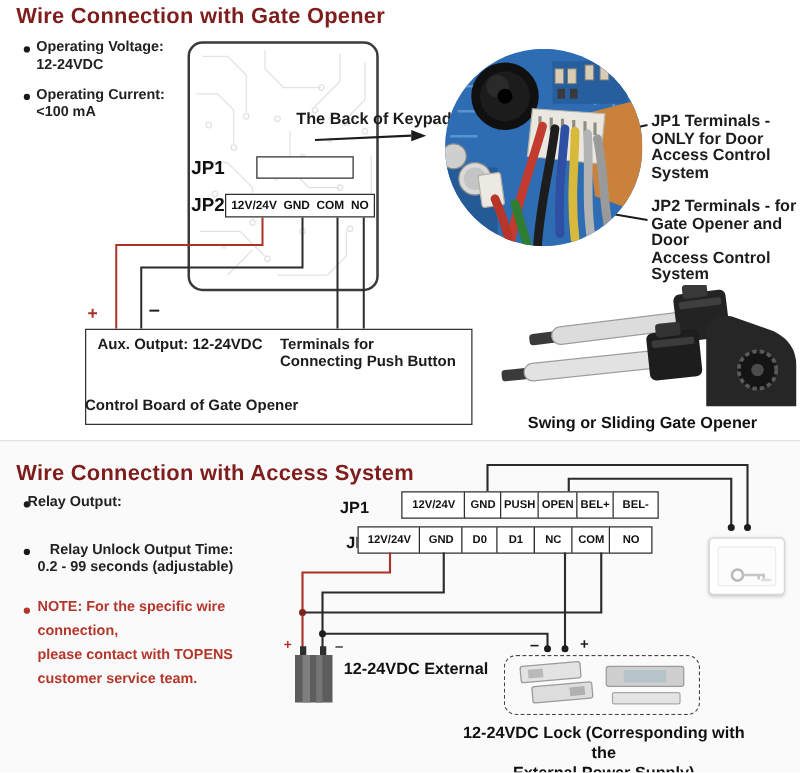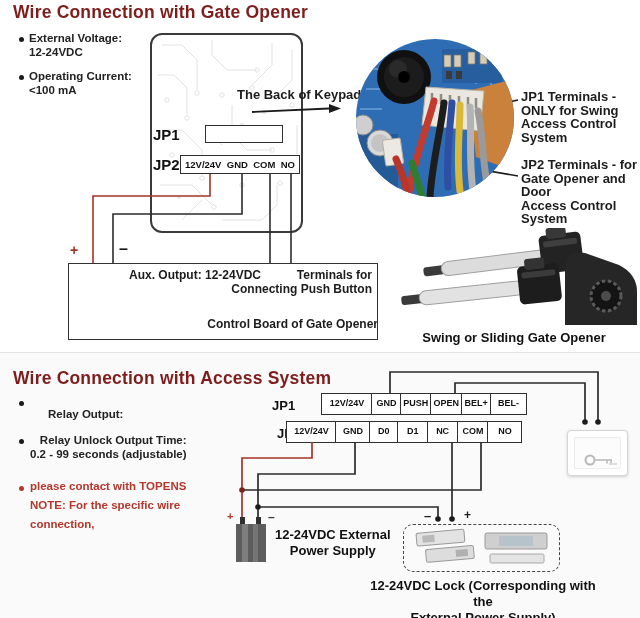--- a/index.html
+++ b/index.html
@@ -10,21 +10,21 @@
   .bullet-dot{width:5px;height:5px;border-radius:50%;background:#1a1a1a;}
   .bullet-text{font-size:11.5px;font-weight:700;line-height:13.5px;color:#222;}
   .red{color:#b5372c;}
   .note-text{font-size:11.5px;font-weight:700;line-height:19px;}
   .callout{font-size:13px;font-weight:700;line-height:13.5px;color:#1c1c1c;}
   .keypad{left:150px;top:33px;width:153px;height:200px;border:2px solid #3a3a3a;border-radius:12px;background:#fff;box-sizing:border-box;}
   .jp-big{font-size:15px;font-weight:700;color:#111;}
   .termbox{box-sizing:border-box;border:1.6px solid #2f2f2f;background:#fff;display:flex;align-items:center;}
   .termbox span{font-size:9.5px;font-weight:700;color:#111;white-space:nowrap;}
   .cb-box{left:68px;top:263px;width:310px;height:77px;border:1.8px solid #333;background:#fff;box-sizing:border-box;}
-  .cb-text{font-size:12px;font-weight:700;line-height:13.5px;text-align:right;color:#1c1c1c;}
+  .cb-text{font-size:12px;font-weight:700;line-height:13.5px;text-align:left;color:#1c1c1c;}
   .photo{left:356px;top:39px;width:158px;height:158px;border-radius:50%;overflow:hidden;}
   .caption{font-size:13px;font-weight:700;text-align:center;color:#111;}
   .row{display:flex;}
   .cell{box-sizing:border-box;border:1.6px solid #2f2f2f;background:#fff;height:22px;line-height:19px;
         text-align:center;font-size:9px;font-weight:700;color:#111;margin-left:-1.6px;white-space:nowrap;}
   .cell:first-child{margin-left:0;}
   .jp-label{font-size:13px;font-weight:700;color:#111;}
   .bottom-bg{left:0;top:352px;width:640px;height:266px;background:#fafafa;border-top:1px solid #e4e4e4;box-sizing:border-box;}
   .dashed-box{left:403px;top:524px;width:157px;height:48px;border:1.6px dashed #444;border-radius:10px;box-sizing:border-box;}
   .pushbtn{left:567px;top:430px;width:61px;height:46px;background:#fff;border:1px solid #d6d6d6;border-radius:4px;
@@ -38,21 +38,21 @@
 <body>
 
 <div class="canvas">
 
   <div class="abs bottom-bg"></div>
 
   <div class="abs sec-title" style="left:13px;top:2px;">Wire Connection with Gate Opener</div>
 
   <div class="abs bullet-dot" style="left:19px;top:37px;"></div>
   <div class="abs bullet-text" style="left:29px;top:32px;">
-    <div>External Voltage:</div>
+    <div>Operating Voltage:</div>
     <div>12-24VDC</div>
   </div>
   <div class="abs bullet-dot" style="left:19px;top:75px;"></div>
   <div class="abs bullet-text" style="left:29px;top:70px;">
     <div>Operating Current:</div>
     <div>&lt;100 mA</div>
   </div>
 
   <div class="abs keypad">
     <svg class="abs" style="left:0;top:0;" width="149" height="196" viewBox="0 0 149 196">
@@ -164,21 +164,21 @@
         <path d="M114,68 C116,95 112,125 118,158" stroke="#b3b3b3"></path>
         <path d="M122,72 C128,100 126,130 134,158" stroke="#9a9a9a"></path>
         <path d="M40,120 C46,134 50,146 52,158" stroke="#b8352a"></path>
         <path d="M56,124 C60,138 64,150 66,158" stroke="#2e7d32"></path>
       </g>
     </svg>
   </div>
 
   <div class="abs callout" style="left:521px;top:90px;">
     <div>JP1 Terminals -</div>
-    <div>ONLY for Swing</div>
+    <div>ONLY for Door</div>
     <div>Access Control System</div>
   </div>
   <div class="abs callout" style="left:521px;top:158px;">
     <div>JP2 Terminals - for</div>
     <div>Gate Opener and Door</div>
     <div>Access Control System</div>
   </div>
 
   <div class="abs sign" style="left:70px;top:242px;font-size:14px;color:#a93226;">+</div>
   <div class="abs sign" style="left:119px;top:240px;font-size:16px;color:#1c1c1c;">–</div>
@@ -209,32 +209,33 @@
     </g>
     <path d="M172,97 V42 Q172,22 192,25 L226,37 Q244,46 244,64 V97 Z" fill="#262626"></path>
     <circle cx="213" cy="68" r="15" fill="#141414" stroke="#5a5a5a" stroke-width="3" stroke-dasharray="3.5 2.5"></circle>
     <circle cx="213" cy="68" r="5" fill="#4c4c4c"></circle>
   </svg>
   <div class="abs sec-title" style="left:13px;top:368px;">Wire Connection with Access System</div>
 
   <div class="abs caption" style="left:400px;top:330px;width:228px;">Swing or Sliding Gate Opener</div>
 
   <div class="abs bullet-dot" style="left:19px;top:401px;"></div>
-  <div class="abs bullet-text" style="left:48px;top:396px;margin-top:12px;">
+  <div class="abs bullet-text" style="left:22px;top:396px;">
     <div>Relay Output:</div>
   </div>
   <div class="abs bullet-dot" style="left:19px;top:439px;"></div>
   <div class="abs bullet-text" style="left:30px;top:434px;text-align:right;">
     <div>Relay Unlock Output Time:</div>
     <div>0.2 - 99 seconds (adjustable)</div>
   </div>
   <div class="abs bullet-dot" style="left:19px;top:486px;background:#b5372c;"></div>
   <div class="abs note-text red" style="left:30px;top:477px;width:210px;">
+    <div>NOTE: For the specific wire connection,</div>
     <div>please contact with TOPENS</div>
-    <div>NOTE: For the specific wire connection,</div>
+    <div>customer service team.</div>
   </div>
 
   <div class="abs jp-label" style="left:272px;top:398px;">JP1</div>
   <div class="abs row" style="left:321px;top:393px;">
     <div class="cell" style="width:52px;">12V/24V</div>
     <div class="cell" style="width:30px;">GND</div>
     <div class="cell" style="width:32px;">PUSH</div>
     <div class="cell" style="width:32px;">OPEN</div>
     <div class="cell" style="width:31px;">BEL+</div>
     <div class="cell" style="width:37px;">BEL-</div>
@@ -283,21 +284,20 @@
   <div class="abs sign" style="left:268px;top:510px;font-size:12px;color:#3c3c3c;">–</div>
   <svg class="abs" style="left:234px;top:516px;" width="36" height="47" viewBox="0 0 36 47">
     <rect x="6" y="1" width="5" height="9" fill="#2f2f2f"></rect>
     <rect x="22" y="1" width="5" height="9" fill="#2f2f2f"></rect>
     <rect x="2" y="8" width="30" height="38" fill="#5d5d5d"></rect>
     <rect x="8" y="8" width="6" height="38" fill="#7e7e7e"></rect>
     <rect x="19" y="8" width="5" height="38" fill="#757575"></rect>
   </svg>
   <div class="abs caption" style="left:275px;top:527px;text-align:center;line-height:16px;">
     <div>12-24VDC External</div>
-    <div>Power Supply</div>
   </div>
 
   <div class="abs sign" style="left:424px;top:508px;font-size:13px;color:#1c1c1c;">–</div>
   <div class="abs sign" style="left:464px;top:508px;font-size:12px;color:#1c1c1c;">+</div>
 
   <div class="abs dashed-box"></div>
   <svg class="abs" style="left:403px;top:524px;" width="157" height="48" viewBox="0 0 157 48">
     <g transform="rotate(-5 40 20)">
       <rect x="14" y="7" width="48" height="13" rx="2" fill="#e3e3e3" stroke="#9a9a9a"></rect>
       <rect x="20" y="10" width="12" height="7" fill="#b9b9b9"></rect>

